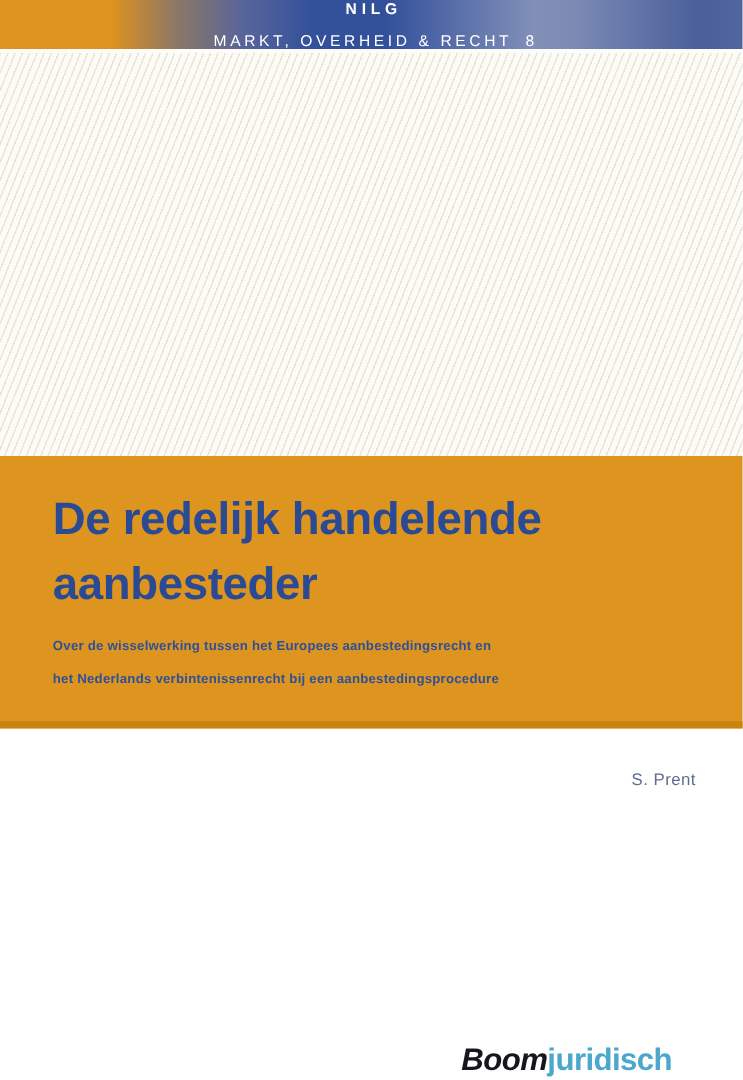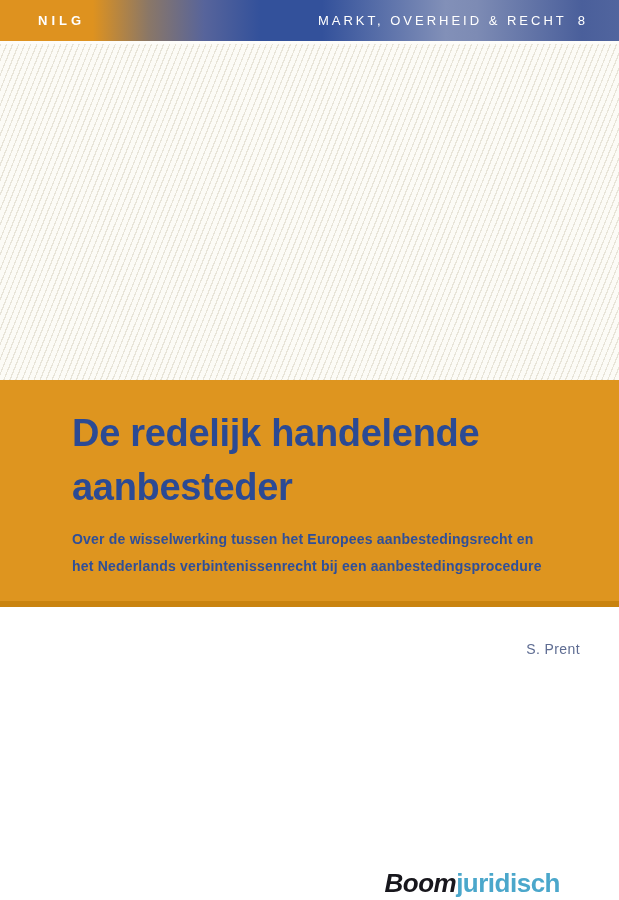--- a/index.html
+++ b/index.html
@@ -32,20 +32,21 @@
       #DE921F 0%,
       #DE921F 15%,
       #8A7767 24%,
       #57649B 33%,
       #33519B 42%,
       #33519B 52%,
       #8290B8 72%,
       #7D8BB4 77%,
       #4A5F9B 94%,
       #51659E 100%);
+    flex-direction: column;
   }
   .topbar .org {
     color: #ffffff;
     font-size: 13px;
     font-weight: bold;
     letter-spacing: 4px;
   }
   .topbar .series {
     color: #ffffff;
     font-size: 13px;
@@ -76,34 +77,34 @@
 
   
   .title-band {
     position: absolute;
     top: 380px; left: 0;
     width: 619px;
     height: 227px;
     box-sizing: border-box;
     background: #DE951F;
     border-bottom: 6px solid #C9830F;
-    padding: 26px 40px 0 72px;
+    padding: 26px 40px 0 44px;
   }
   .title-band h1 {
     margin: 0;
     max-width: 520px;
     font-size: 38px;
     line-height: 54px;
     font-weight: bold;
     letter-spacing: -0.3px;
     color: #2B4A94;
   }
   .title-band .subtitle {
     margin: 12px 0 0 0;
-    font-size: 14px;
+    font-size: 11px;
     line-height: 27px;
     font-weight: bold;
     letter-spacing: 0.2px;
     color: #2F4F99;
   }
   .subtitle span { display: block; }
 
   
   .bottom {
     position: absolute;

